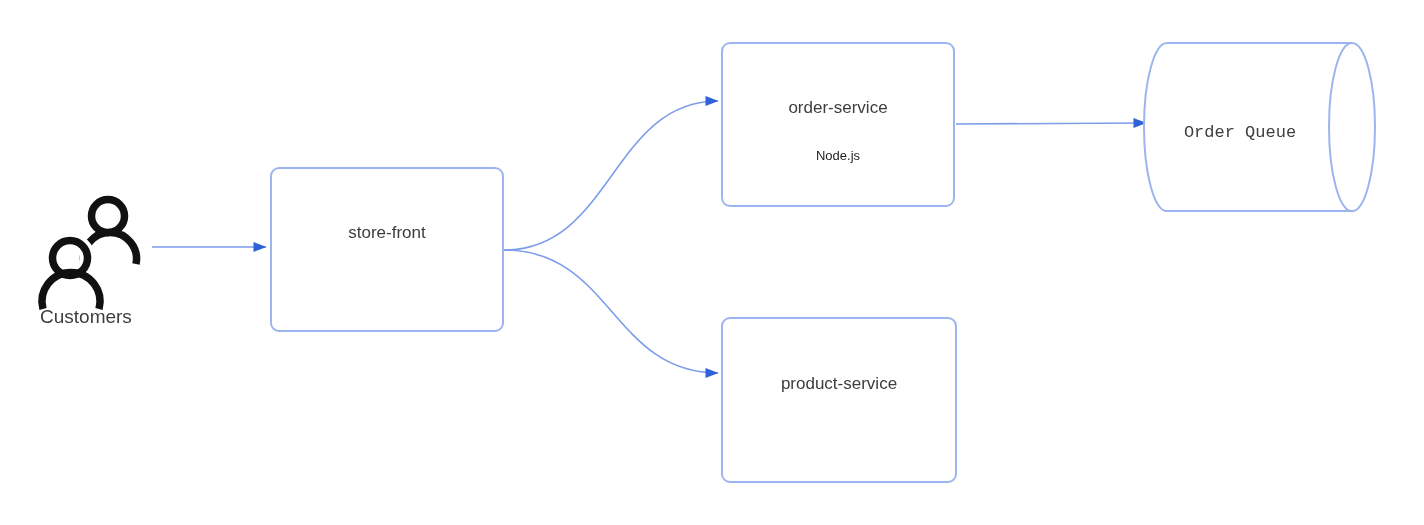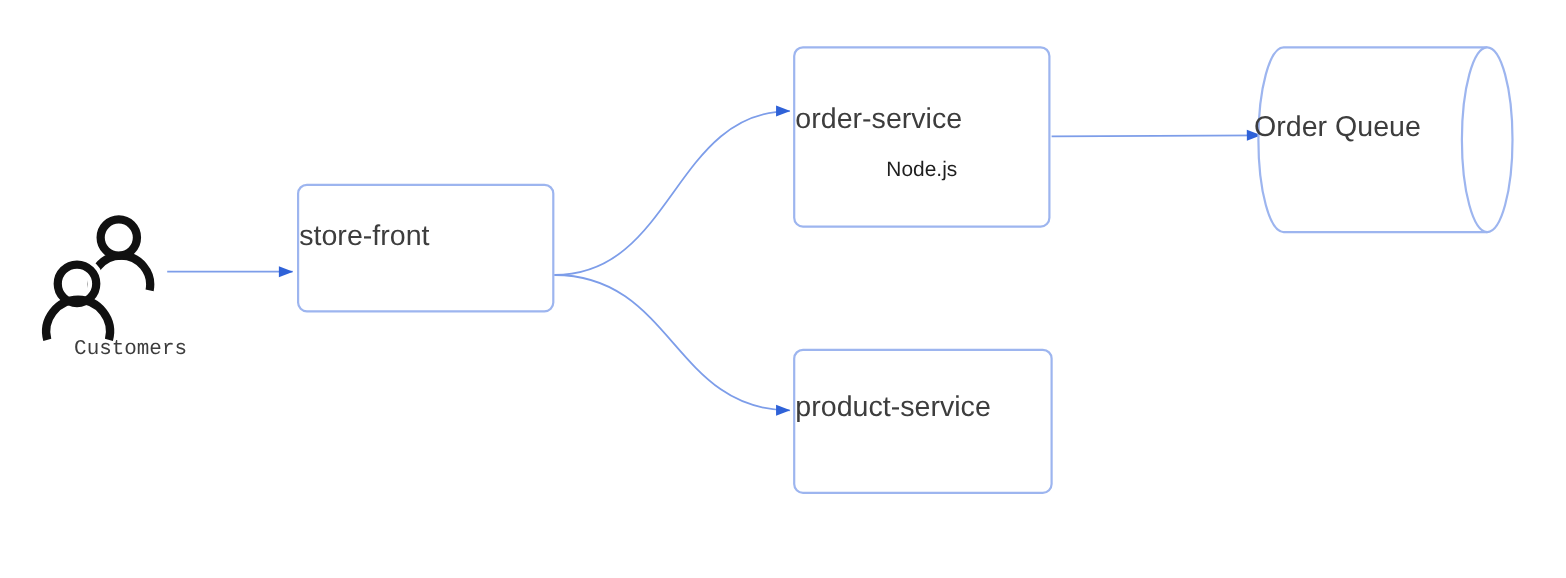--- a/index.html
+++ b/index.html
@@ -53,50 +53,50 @@
   }
   .node.shape-cylinder {
     background: transparent;
     border: none;
   }
   .node-title {
     position: absolute;
     left: 0; right: 0;
     top: 40%;
     transform: translateY(-50%);
-    font-size: 26px;
+    text-align: center;
+    font-size: 17px;
     color: var(--title-text, #3d3d3d);
     white-space: nowrap;
   }
   .node-sub {
     position: absolute;
     left: 0; right: 0;
     top: 69%;
     transform: translateY(-50%);
     text-align: center;
-    font-size: 19px;
+    font-size: 13px;
     color: var(--subtitle-text, #1f1f1f);
     white-space: nowrap;
   }
   .shape-cylinder .node-title { top: 42%; }
   .shape-cylinder .node-sub   { top: 71%; }
-  #node-store-front     { left: 270px;  top: 167px; width: 234px; height: 117px; }
+  #node-store-front     { left: 270px;  top: 167px; width: 234px; height: 165px; }
   #node-order-service   { left: 721px;  top: 42px;  width: 234px; height: 165px; }
-  #node-product-service { left: 721px;  top: 317px; width: 236px; height: 132px; }
-  #node-order-queue     { left: 1140px; top: 26px;  width: 200px; height: 213px; }
+  #node-product-service { left: 721px;  top: 317px; width: 236px; height: 166px; }
+  #node-order-queue     { left: 1140px; top: 43px;  width: 200px; height: 213px; font-family: Liberation Mono, monospace; }
   .actor-label {
     position: absolute;
     left: 40px;
     top: 306px;
     width: 130px;
-    text-align: right;
+    text-align: left;
     font-size: 19px;
     color: var(--title-text, #3d3d3d);
     white-space: nowrap;
-    font-family: Liberation Mono, monospace;
   }
 </style>
 </head>
 <body>
 
 <div class="canvas">
 
   <svg class="layer" viewBox="0 0 1424 525" xmlns="http://www.w3.org/2000/svg">
     <defs>
       <marker id="arrowhead" markerUnits="userSpaceOnUse" markerWidth="14" markerHeight="11" refX="13" refY="5.5" orient="auto">

